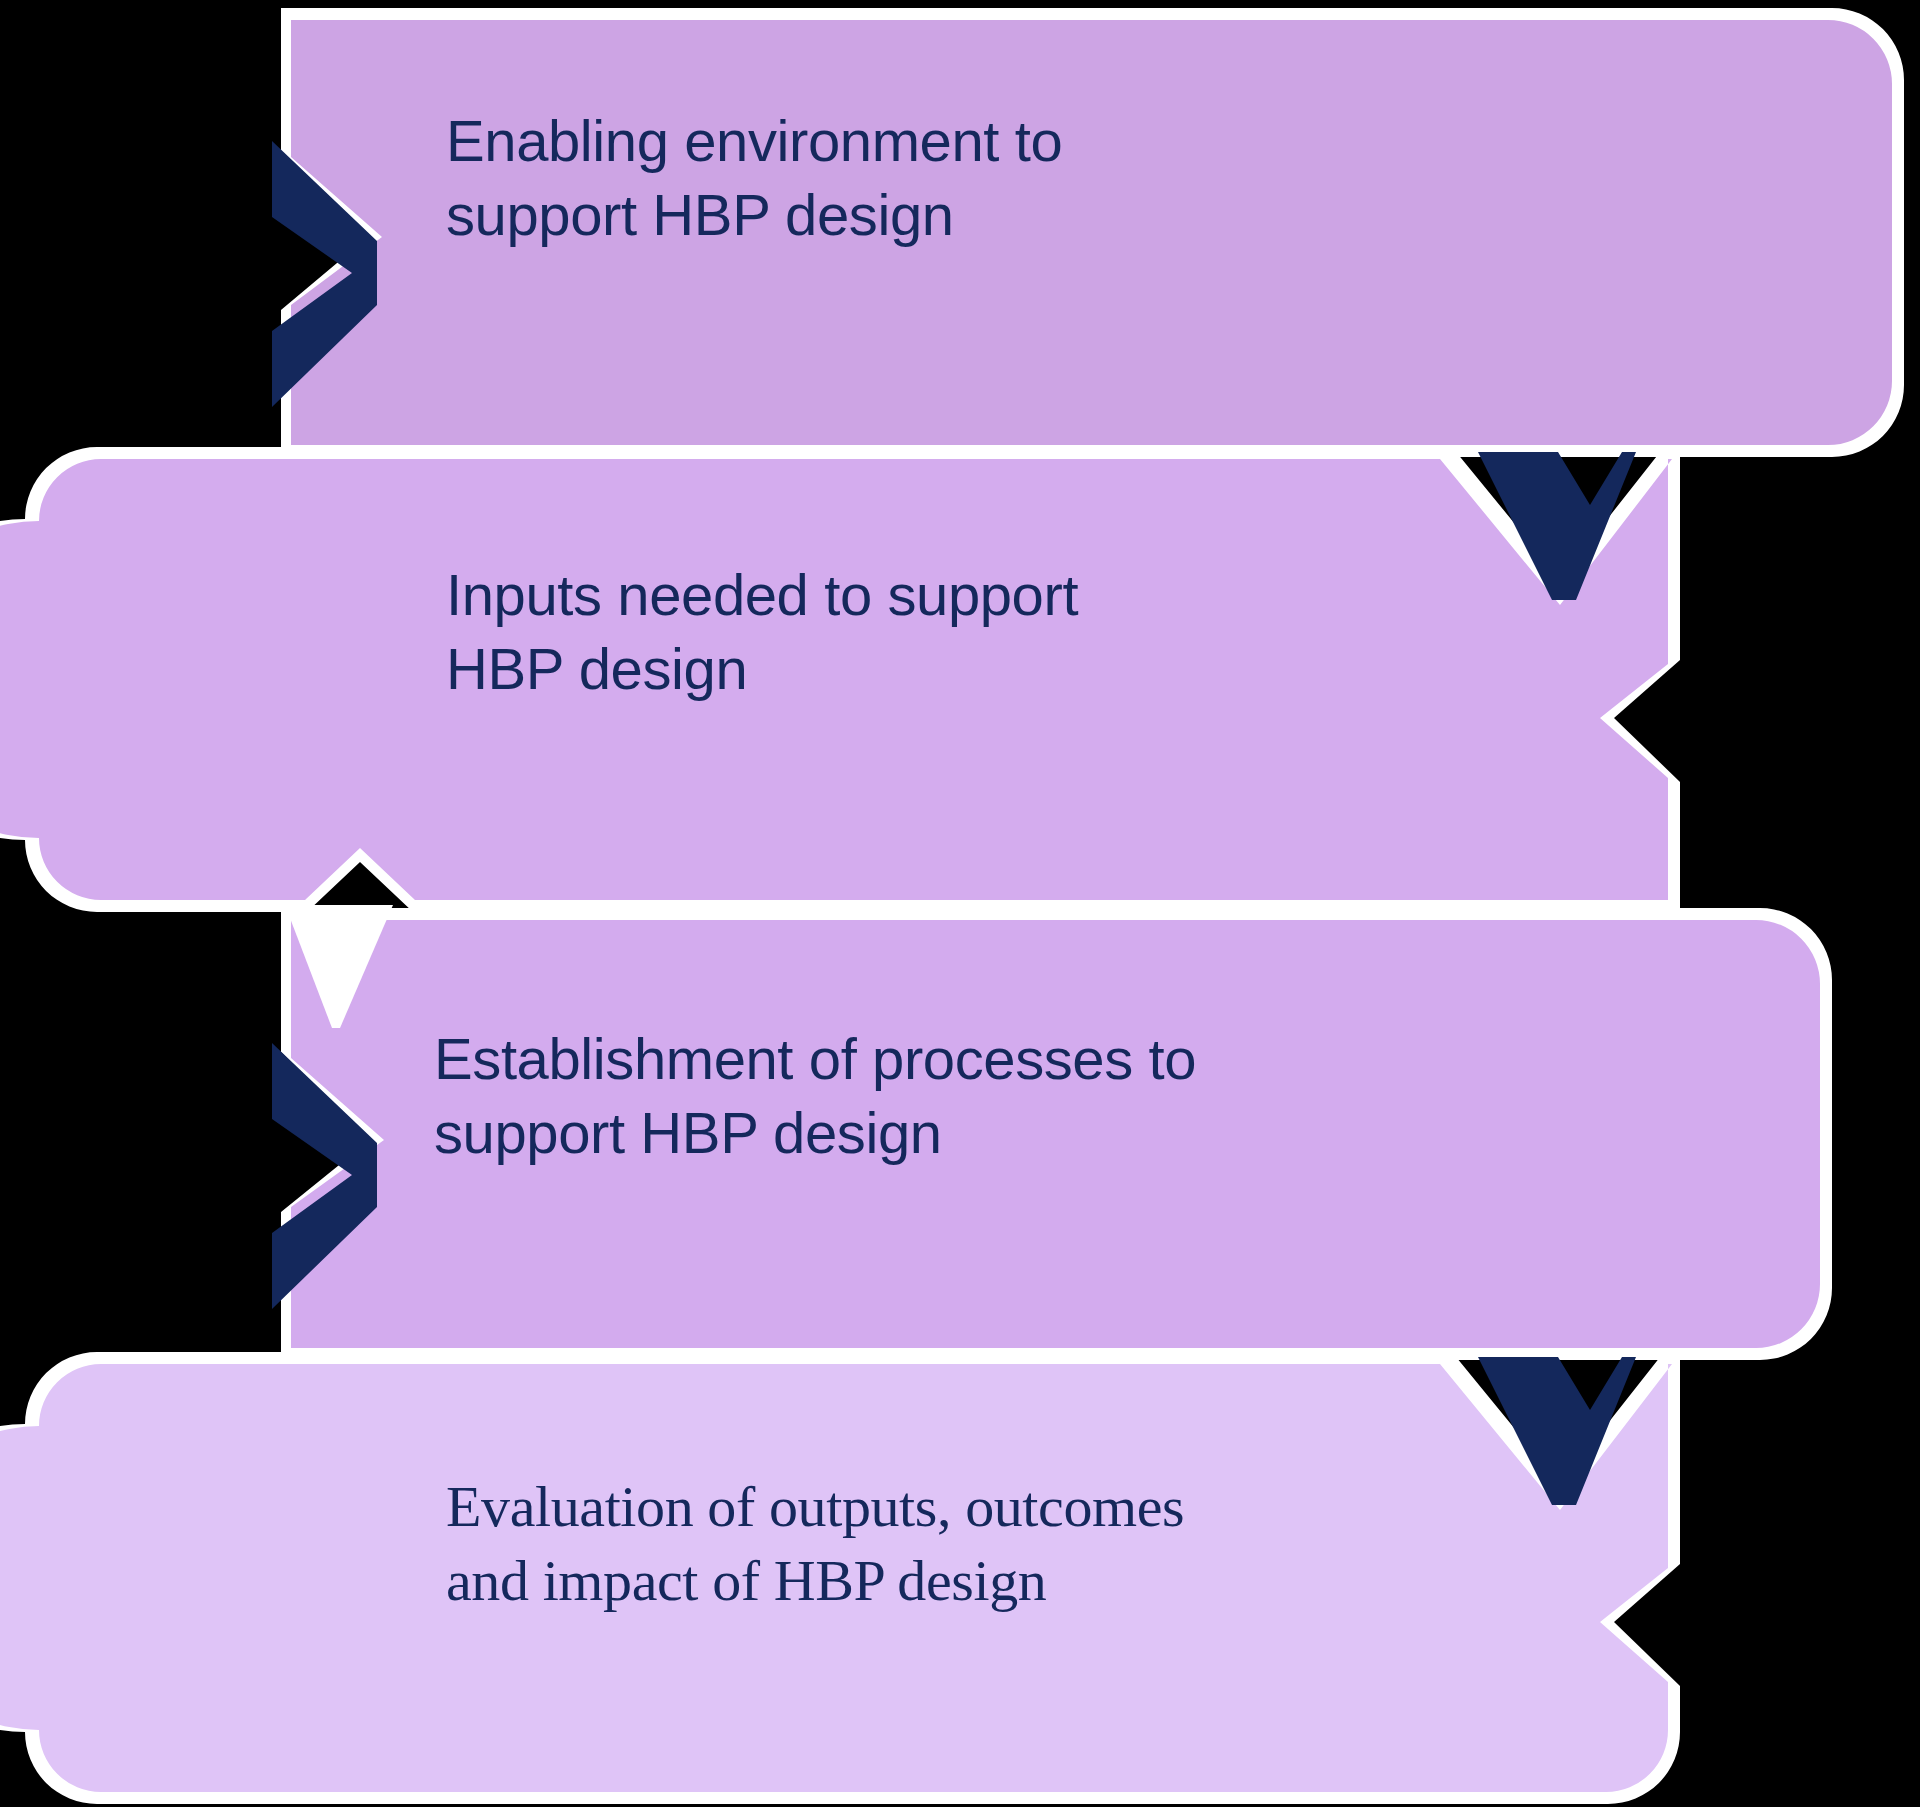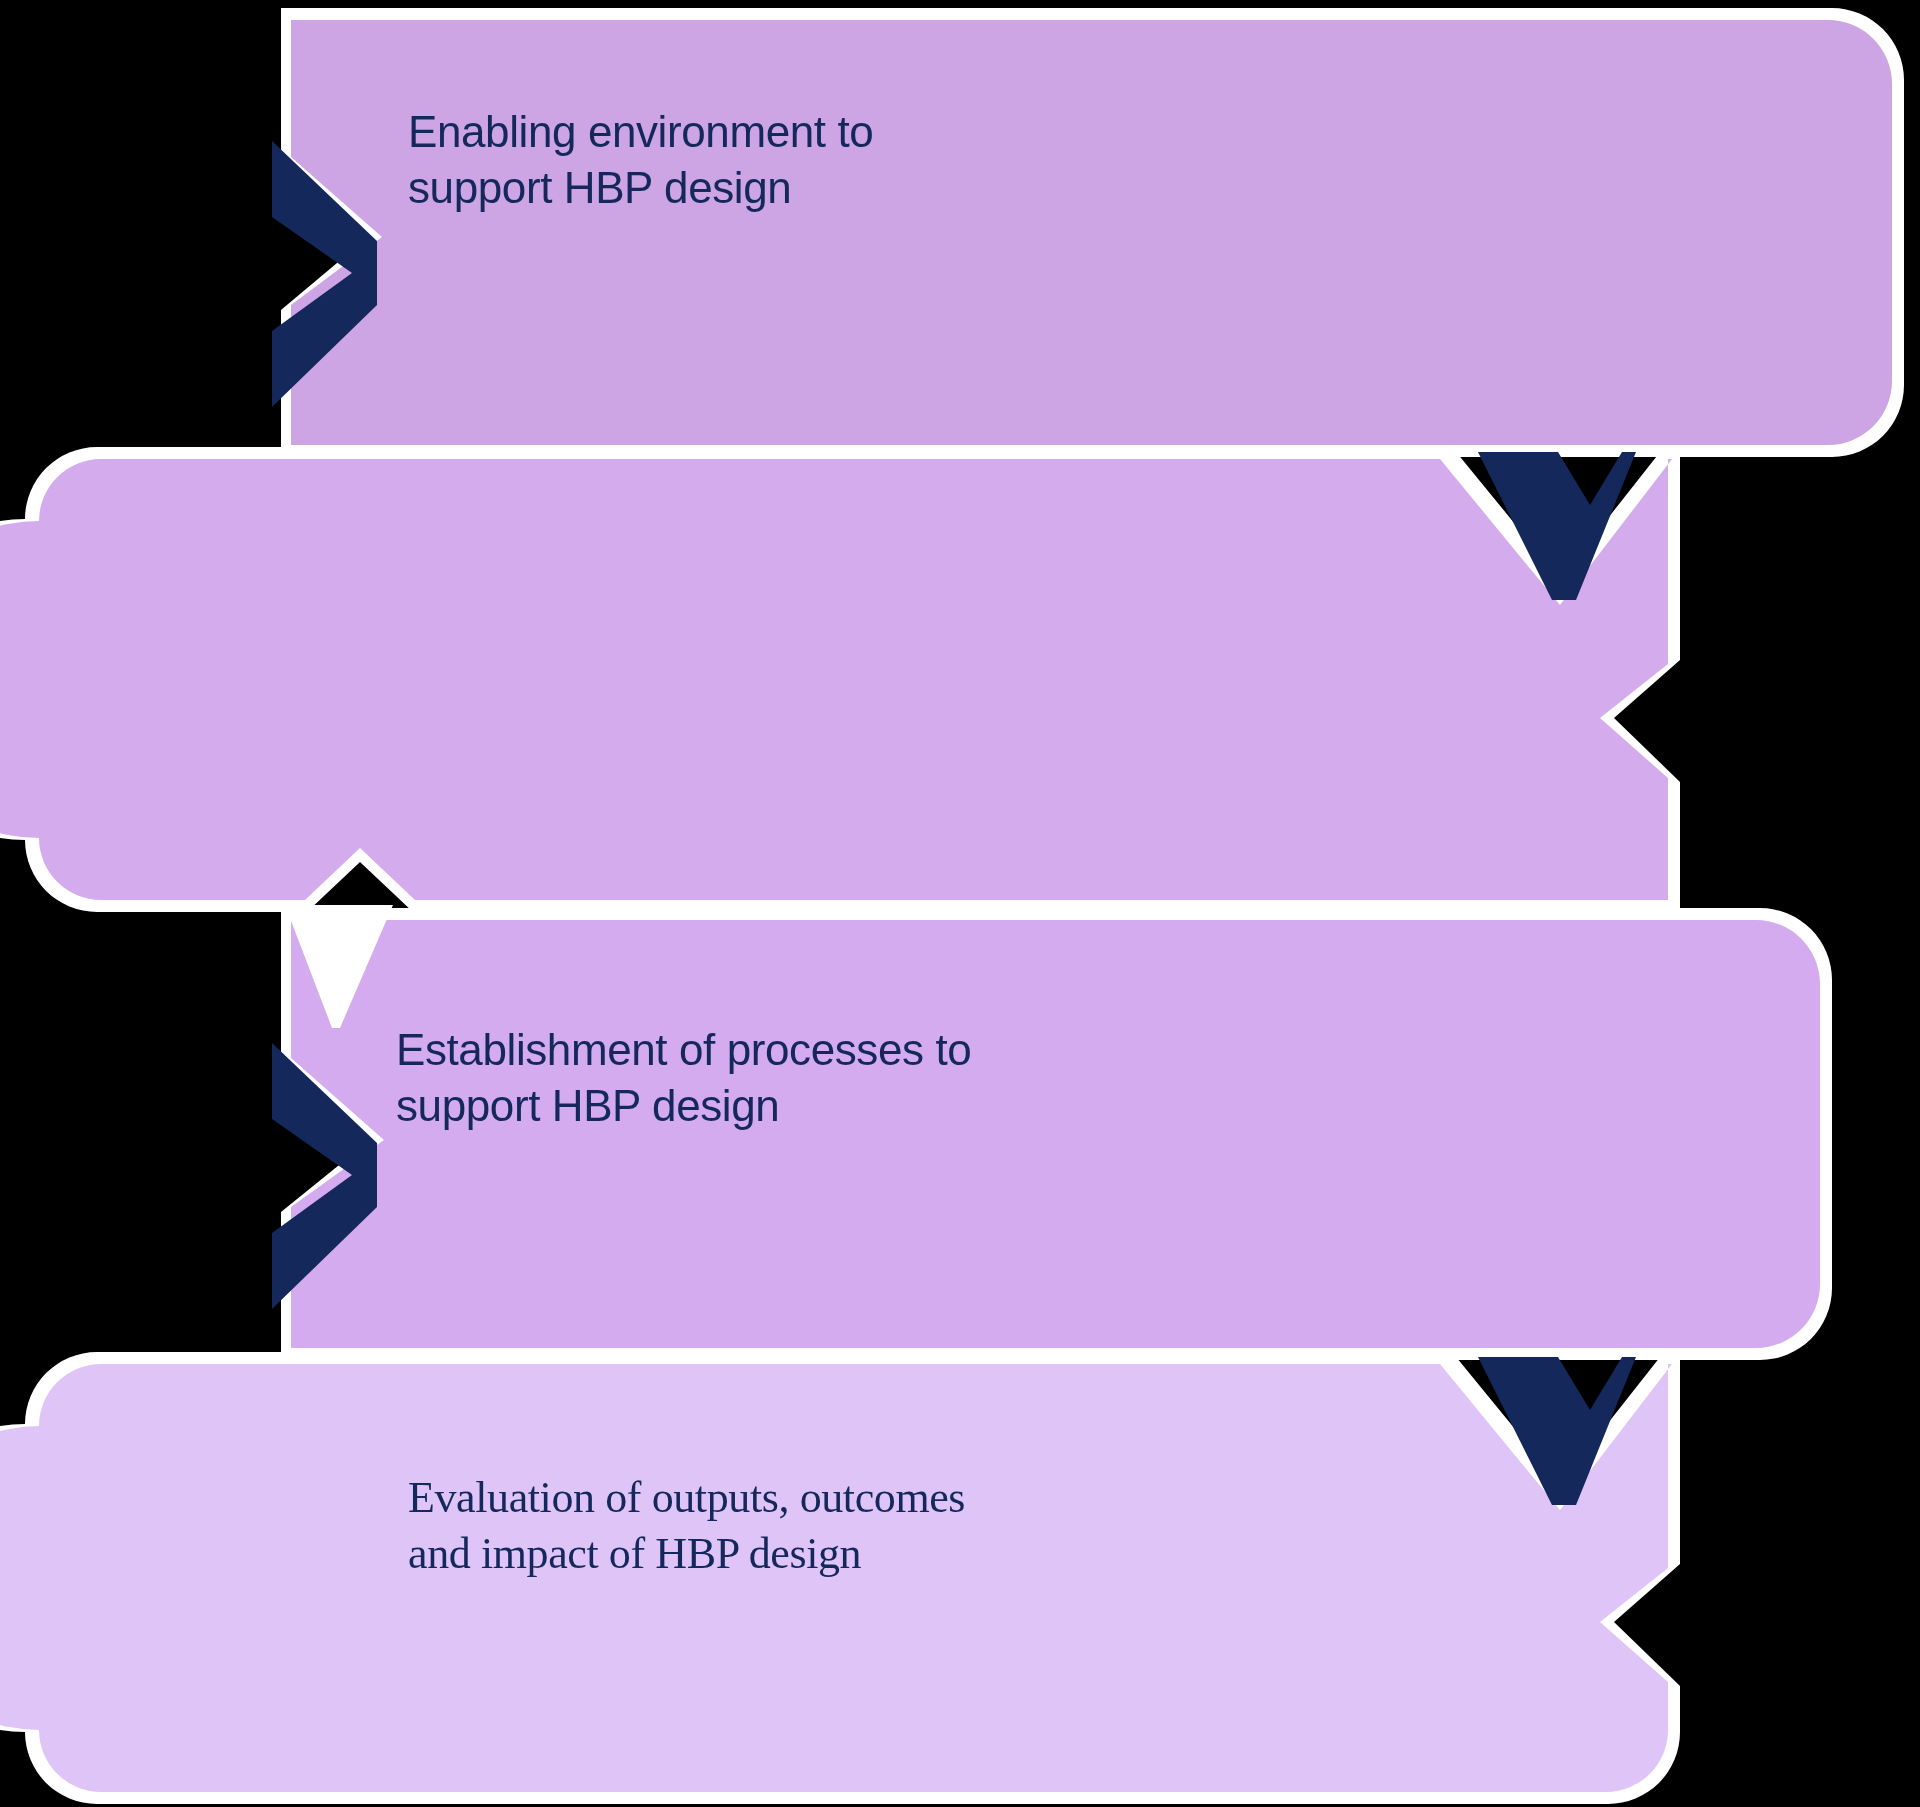--- a/index.html
+++ b/index.html
@@ -19,26 +19,27 @@
     left: 0;
     top: 0;
     width: 1920px;
     height: 1807px;
     display: block;
   }
   .step-label {
     position: absolute;
     font-family: "Liberation Sans", "DejaVu Sans", sans-serif;
     color: #15285C;
-    font-size: 44px;
+    font-size: 58px;
     line-height: 1.28;
     font-weight: 400;
     letter-spacing: -0.4px;
     white-space: pre-line;
     pointer-events: none;
+    margin-left: 38px;
   }
   #label-1 { left: 408px; top: 104px;  width: 1180px; }
   #label-2 { left: 408px; top: 558px;  width: 1180px; }
   #label-3 { left: 396px; top: 1022px; width: 1300px; }
   #label-4 { left: 408px; top: 1470px; width: 1300px; font-family: Liberation Serif, serif; }
 </style>
 </head>
 <body>
 
 <div id="stage">
@@ -202,20 +203,22 @@
                L 1636,1357
                L 1576,1505
                L 1552,1505
                Z"></path>
     </g>
   </svg>
 
   <div class="step-label" id="label-1">Enabling environment to
 support HBP design</div>
 
+  <div class="step-label" id="label-2">Inputs needed to support
+HBP design</div>
 
   <div class="step-label" id="label-3">Establishment of processes to
 support HBP design</div>
 
   <div class="step-label" id="label-4">Evaluation of outputs, outcomes
 and impact of HBP design</div>
 
 </div>
 
 </body></html>

